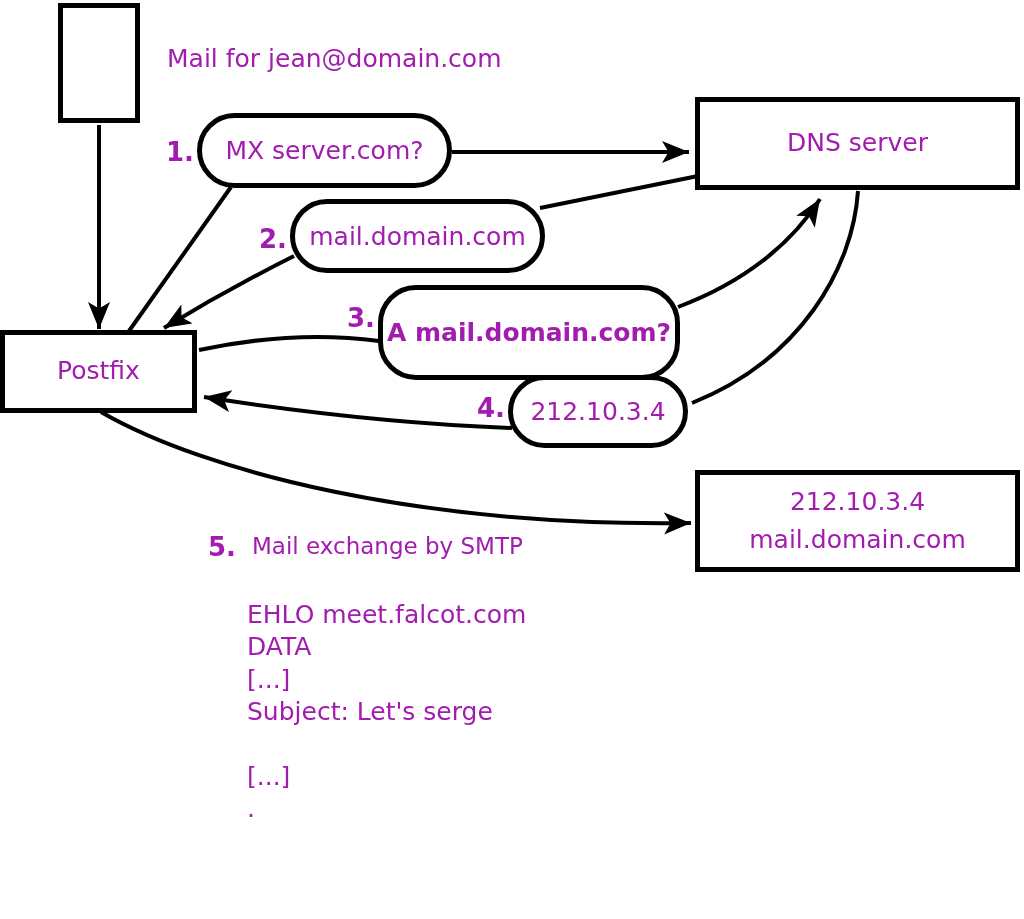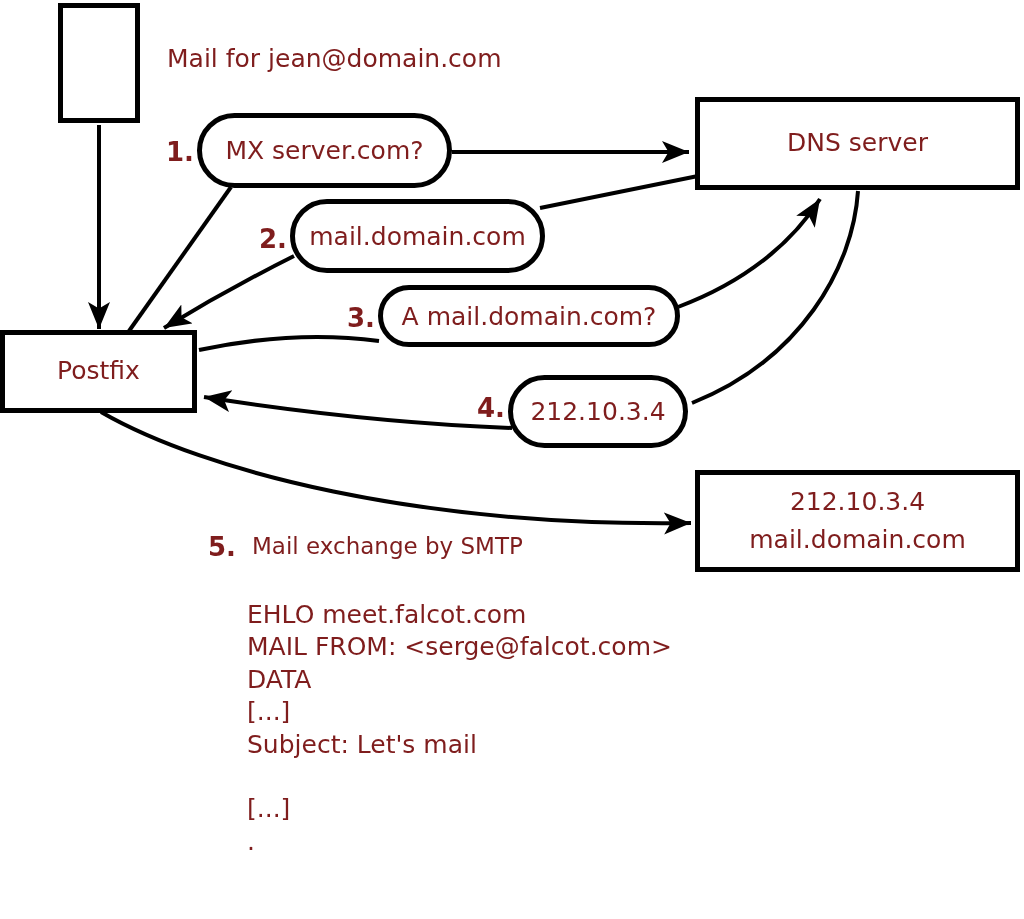--- a/index.html
+++ b/index.html
@@ -1,18 +1,18 @@
 <!DOCTYPE html>
 <html><head>
 <meta charset="utf-8">
 <style>
   html,body{margin:0;padding:0;background:#ffffff;}
   .stage{
     position:relative;width:1024px;height:919px;background:#ffffff;overflow:hidden;
-    font-family:"DejaVu Sans","Liberation Sans",sans-serif;color:#7f1d1d;
+    font-family:"DejaVu Sans","Liberation Sans",sans-serif;color:#a21caf;
   }
   .connectors{position:absolute;left:0;top:0;width:1024px;height:919px;}
   .box{
     position:absolute;box-sizing:border-box;border:5px solid #000;background:#fff;
     display:flex;align-items:center;justify-content:center;text-align:center;
     font-size:25px;line-height:1.3;
   }
   .pill{
     position:absolute;box-sizing:border-box;border:5px solid #000;background:#fff;
     display:flex;align-items:center;justify-content:center;font-size:25px;
@@ -21,21 +21,21 @@
     position:absolute;font-size:26px;font-weight:bold;width:44px;text-align:right;
   }
   .caption{position:absolute;left:167px;top:44px;font-size:25px;}
   .step5-label{position:absolute;left:252px;top:533px;font-size:23px;}
   #sender-box{left:58px;top:3px;width:82px;height:120px;}
   #postfix-box{left:0px;top:330px;width:197px;height:83px;justify-content:center;}
   #dns-box{left:695px;top:97px;width:325px;height:93px;}
   #mail-box{left:695px;top:470px;width:325px;height:102px;flex-direction:column;line-height:38px;}
   #pill-1{left:197px;top:113px;width:255px;height:75px;border-radius:38px;}
   #pill-2{left:290px;top:199px;width:255px;height:74px;border-radius:37px;}
-  #pill-3{left:378px;top:285px;width:302px;height:62px;border-radius:38px;}
+  #pill-3{left:378px;top:285px;width:302px;height:95px;border-radius:38px;font-weight:bold;}
   #pill-4{left:508px;top:375px;width:180px;height:73px;border-radius:37px;}
   #num-1{left:150px;top:137px;}
   #num-2{left:243px;top:224px;}
   #num-3{left:331px;top:303px;}
   #num-4{left:461px;top:393px;}
   #num-5{left:192px;top:532px;}
   .smtp{position:absolute;left:247px;top:600px;font-size:25px;}
   .smtp-line{height:32.4px;white-space:pre;}
 </style>
 </head>
@@ -98,22 +98,21 @@
   <div class="num" id="num-4">4.</div>
   <div class="pill" id="pill-4">
     <span>212.10.3.4</span>
   </div>
 
   <div class="num" id="num-5">5.</div>
   <div class="step5-label">Mail exchange by SMTP</div>
 
   <div class="smtp">
     <div class="smtp-line">EHLO meet.falcot.com</div>
-    <div class="smtp-line">MAIL FROM: &lt;serge@falcot.com&gt;</div>
     <div class="smtp-line">DATA</div>
     <div class="smtp-line">[...]</div>
-    <div class="smtp-line">Subject: Let's mail</div>
+    <div class="smtp-line">Subject: Let's serge</div>
     <div class="smtp-line"></div>
     <div class="smtp-line">[...]</div>
     <div class="smtp-line">.</div>
   </div>
 
 </div>
 
 </body></html>

